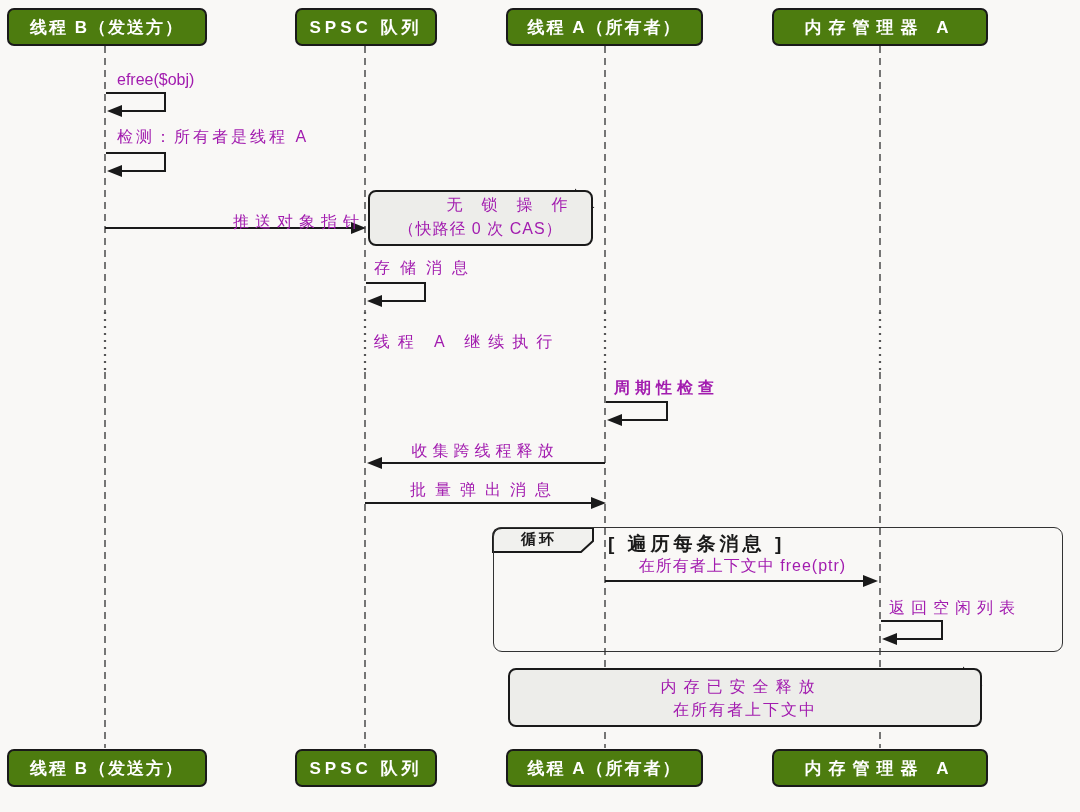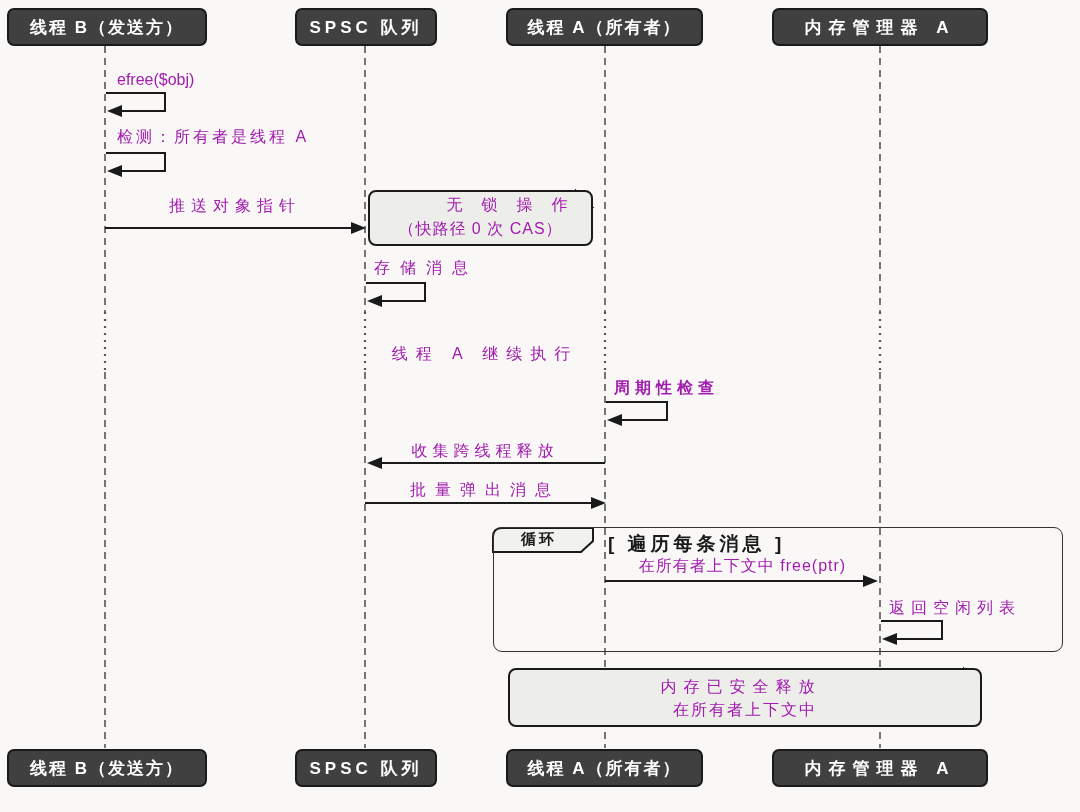--- a/index.html
+++ b/index.html
@@ -11,21 +11,21 @@
     position:relative;
     width:1080px;height:812px;
     background:#f9f8f6;
     overflow:hidden;
     color:#1a1a1a;
   }
   svg.layer{position:absolute;left:0;top:0;}
   .actor-box{
     position:absolute;
     height:38px;
-    background:#404040;
+    background:#4d7c0f;
     border:2px solid #1a1a1a;
     border-radius:7px;
     color:#ffffff;
     font-weight:bold;
     font-size:17px;
     display:flex;align-items:center;justify-content:center;
     box-sizing:border-box;
     white-space:nowrap;
   }
   .sp2{letter-spacing:2px;}
@@ -139,23 +139,23 @@
   <div class="actor-box sp2" style="left:506px;top:8px;width:197px;">线程 A（所有者）</div>
   <div class="actor-box sp7" style="left:772px;top:8px;width:216px;">内存管理器 A</div>
 
   <div class="actor-box sp2" style="left:7px;top:749px;width:200px;">线程 B（发送方）</div>
   <div class="actor-box sp4" style="left:295px;top:749px;width:142px;">SPSC 队列</div>
   <div class="actor-box sp2" style="left:506px;top:749px;width:197px;">线程 A（所有者）</div>
   <div class="actor-box sp7" style="left:772px;top:749px;width:216px;">内存管理器 A</div>
 
   <div class="label" style="left:117px;top:70px;">efree($obj)</div>
   <div class="label" style="left:117px;top:127px;letter-spacing:3px;">检测：所有者是线程 A</div>
-  <div class="label center" style="left:105px;top:196px;width:260px;letter-spacing:6px;">推送对象指针</div>
+  <div class="label center" style="left:105px;top:212px;width:260px;letter-spacing:6px;text-align:right;">推送对象指针</div>
   <div class="label" style="left:374px;top:258px;letter-spacing:10px;">存储消息</div>
-  <div class="label center" style="left:365px;top:332px;width:240px;letter-spacing:8px;margin-top:12px;">线程 A 继续执行</div>
+  <div class="label center" style="left:347px;top:332px;width:240px;letter-spacing:8px;">线程 A 继续执行</div>
   <div class="label" style="left:614px;top:378px;letter-spacing:5px;font-weight:bold;">周期性检查</div>
   <div class="label center" style="left:365px;top:480px;width:240px;letter-spacing:9px;">批量弹出消息</div>
   <div class="label center" style="left:365px;top:441px;width:240px;letter-spacing:5px;">收集跨线程释放</div>
   <div class="label center" style="left:605px;top:556px;width:275px;letter-spacing:1px;">在所有者上下文中 free(ptr)</div>
   <div class="label" style="left:889px;top:598px;letter-spacing:6px;">返回空闲列表</div>
 
   <div class="note-box" style="left:368px;top:190px;width:225px;height:56px;"></div>
   <div class="label center" style="left:368px;top:195px;width:215px;letter-spacing:19px;padding-left:41px;">无锁操作</div>
   <div class="label center" style="left:368px;top:219px;width:225px;letter-spacing:1px;">（快路径 0 次 CAS）</div>
 

